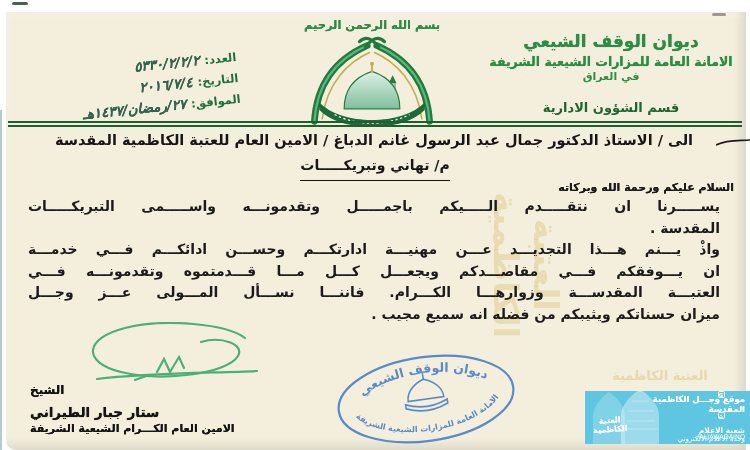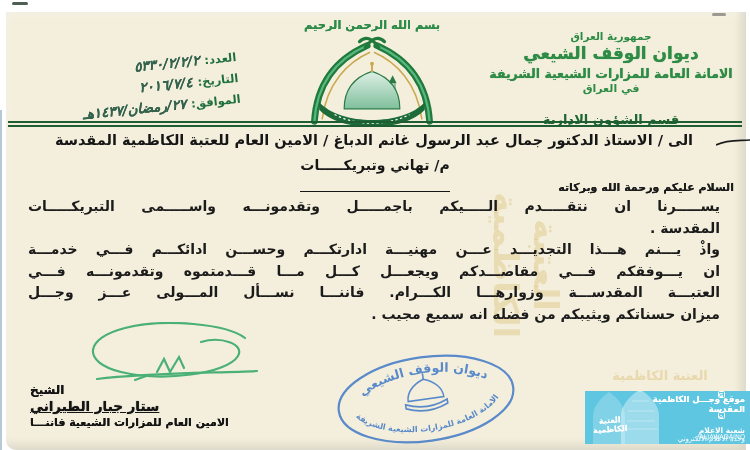--- a/index.html
+++ b/index.html
@@ -37,40 +37,40 @@
   
   .sep { position:absolute; left:8px; right:8px; top:121px; height:6px;
          border-top:2px solid #1e5e30; border-bottom:2px solid #1e5e30; }
 
   
   .to-line { position:absolute; left:12px; right:14px; top:132px; direction:rtl; text-align:center;
              font-size:14.5px; font-weight:bold; color:#161616; }
   .pen-stroke { position:absolute; right:0; top:137px; width:34px; height:12px; }
   .subject { position:absolute; left:0; right:0; top:157px; direction:rtl; text-align:center;
              font-size:14px; font-weight:bold; color:#161616; }
-  .subject span { border-bottom:1.6px solid #161616; padding-bottom:18px; }
+  .subject span { border-bottom:1.6px solid #161616; padding-bottom:7px; }
   .greeting { position:absolute; right:16px; top:181px; direction:rtl;
               font-size:11px; font-weight:bold; color:#1b1b1b; text-shadow:0 0 .4px #1b1b1b; }
   .body-text { position:absolute; left:28px; right:30px; top:196px; direction:rtl; color:#1b1b1b;
                font-size:14px; font-weight:bold; line-height:21.6px; }
   .body-text .jl { text-align:justify; text-align-last:justify; }
   .body-text .rl { text-align:right; }
 
   
   .watermark { position:absolute; left:476px; top:185px; width:90px; height:160px;
                color:rgba(209,176,84,.30); font-size:34px; font-weight:bold;
                writing-mode:vertical-rl; text-align:center; filter:blur(.6px); pointer-events:none; }
   .watermark2 { position:absolute; left:595px; top:368px; width:130px; color:rgba(209,176,84,.35);
                 font-size:13px; font-weight:bold; filter:blur(.6px); text-align:center; }
 
   
   .sig-scribble { position:absolute; left:45px; top:322px; }
   .sig-block { position:absolute; left:30px; top:383px; width:230px; text-align:left; direction:rtl; color:#141414; }
   .sig-title { font-size:12px; font-weight:bold; text-shadow:0 0 .6px #141414; }
-  .sig-name  { font-size:13.5px; font-weight:bold; text-shadow:0 0 .8px #141414; margin-top:1px;text-decoration:underline; }
+  .sig-name  { font-size:13.5px; font-weight:bold; text-shadow:0 0 .8px #141414; margin-top:7px; }
   .sig-pos   { font-size:11px; font-weight:bold; text-shadow:0 0 .6px #141414; margin-top:2px; white-space:nowrap; }
 
   
   .stamp { position:absolute; left:333px; top:353px; transform:rotate(-8deg); opacity:.92; }
 
   
   .banner { position:absolute; left:585px; top:391px; width:165px; height:53px; background:#5ec6e0; overflow:hidden; }
   .banner-text { position:absolute; right:5px; top:3px; left:64px; direction:rtl; text-align:right; color:#ffffff; }
   .banner-site { font-size:8.5px; font-weight:bold; line-height:10px; text-shadow:0 0 .5px #fff; }
   .banner-div  { font-size:7.5px; font-weight:bold; line-height:9px; margin-top:12px; }
@@ -134,21 +134,20 @@
     <path d="M85,40 C64,47 56,62 56,79 L114,79 C114,62 106,47 85,40 Z" fill="url(#gd)" stroke="#2a7a45" stroke-width="1.2"></path>
     <line x1="85" y1="33" x2="85" y2="41" stroke="#c9a94e" stroke-width="2"></line>
     <circle cx="85" cy="32" r="2" fill="#c9a94e"></circle>
 
     <path d="M30,72 C52,97 118,97 140,72 L140,80 C118,104 52,104 30,80 Z" fill="#1c6b38"></path>
     <path d="M46,85 C70,97 100,97 124,85" fill="none" stroke="#ffffff" stroke-width="1.2" stroke-dasharray="2.4,2.6"></path>
   </svg>
 </div>
 
 <div class="org">
-  <div class="country">جمهورية العراق</div>
   <div class="diwan">ديوان الوقف الشيعي</div>
   <div class="secretariat">الامانة العامة للمزارات الشيعية الشريفة</div>
   <div class="iniraq">في العراق</div>
   <div class="dept">قسم الشؤون الادارية</div>
 </div>
 
 <div class="sep"></div>
 
 <svg class="pen-stroke" viewBox="0 0 34 12">
   <path d="M0,8 C12,2 24,4 34,3" stroke="#1b1b1b" stroke-width="1.6" fill="none"></path>
@@ -170,21 +169,21 @@
   <g fill="none" stroke="#41ad71" stroke-width="2.2" stroke-linecap="round" opacity="0.95">
     <path d="M200,16 C182,2 120,-4 80,6 C40,16 36,40 76,50 C118,60 182,52 193,34 C200,22 176,14 156,20"></path>
     <path d="M52,57 C100,51 168,51 212,49"></path>
     <path d="M112,50 l7,-13 l6,13 l9,-15 l5,11"></path>
     <path d="M90,58 l14,-5"></path>
   </g>
 </svg>
 <div class="sig-block">
   <div class="sig-title">الشيخ</div>
   <div class="sig-name">ستار جبار الطيراني</div>
-  <div class="sig-pos">الامين العام للمزارات الشيعية فاننـــا</div>
+  <div class="sig-pos">الامين العام الكـــرام الشيعية الشريفة</div>
 </div>
 
 <svg class="stamp" width="186" height="92" viewBox="0 0 186 92">
   <defs>
     <path id="arcT" d="M16,56 A77,36 0 0 1 170,56"></path>
     <path id="arcB" d="M14,38 A79,40 0 0 0 172,38"></path>
   </defs>
   <ellipse cx="93" cy="46" rx="88" ry="42" fill="none" stroke="#4d82c9" stroke-width="2.2"></ellipse>
   <text font-size="12.5" font-weight="bold" fill="#4d82c9" text-anchor="middle">
     <textPath href="#arcT" startOffset="50%">ديوان الوقف الشيعي</textPath>

